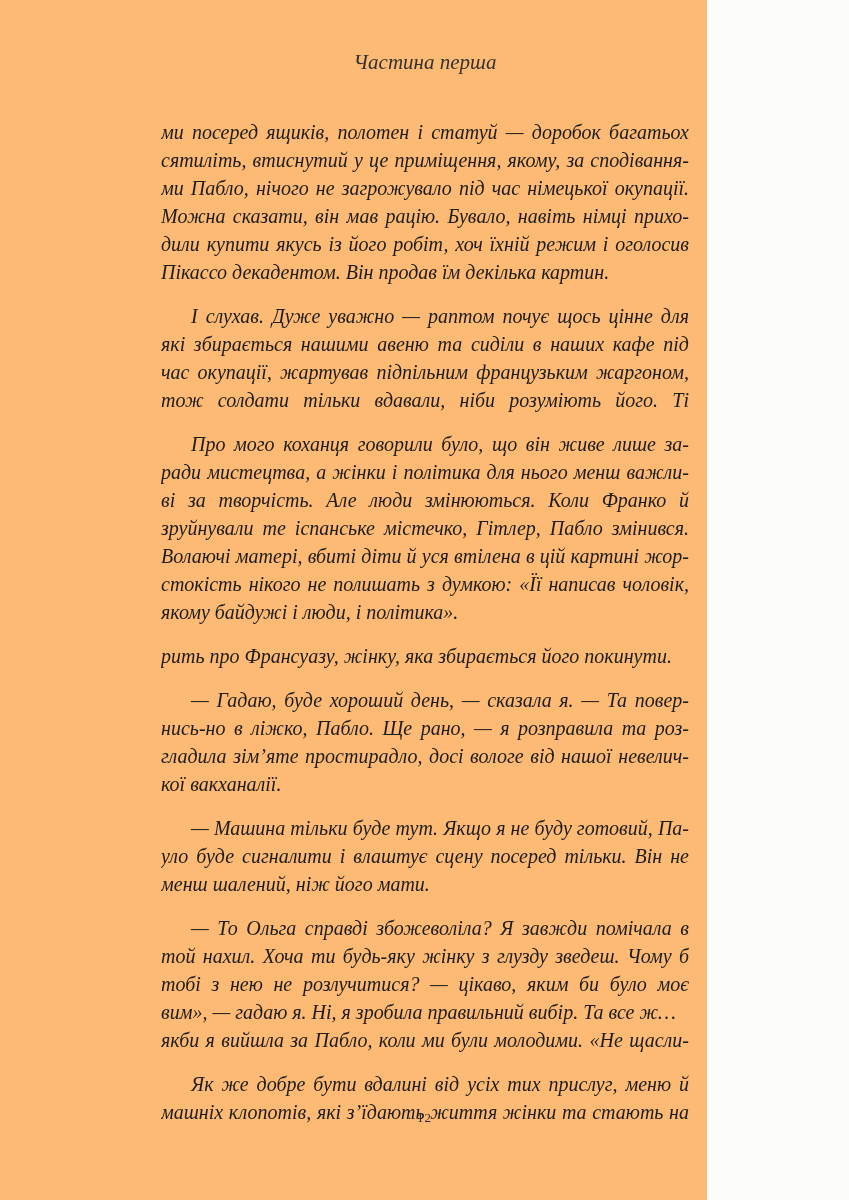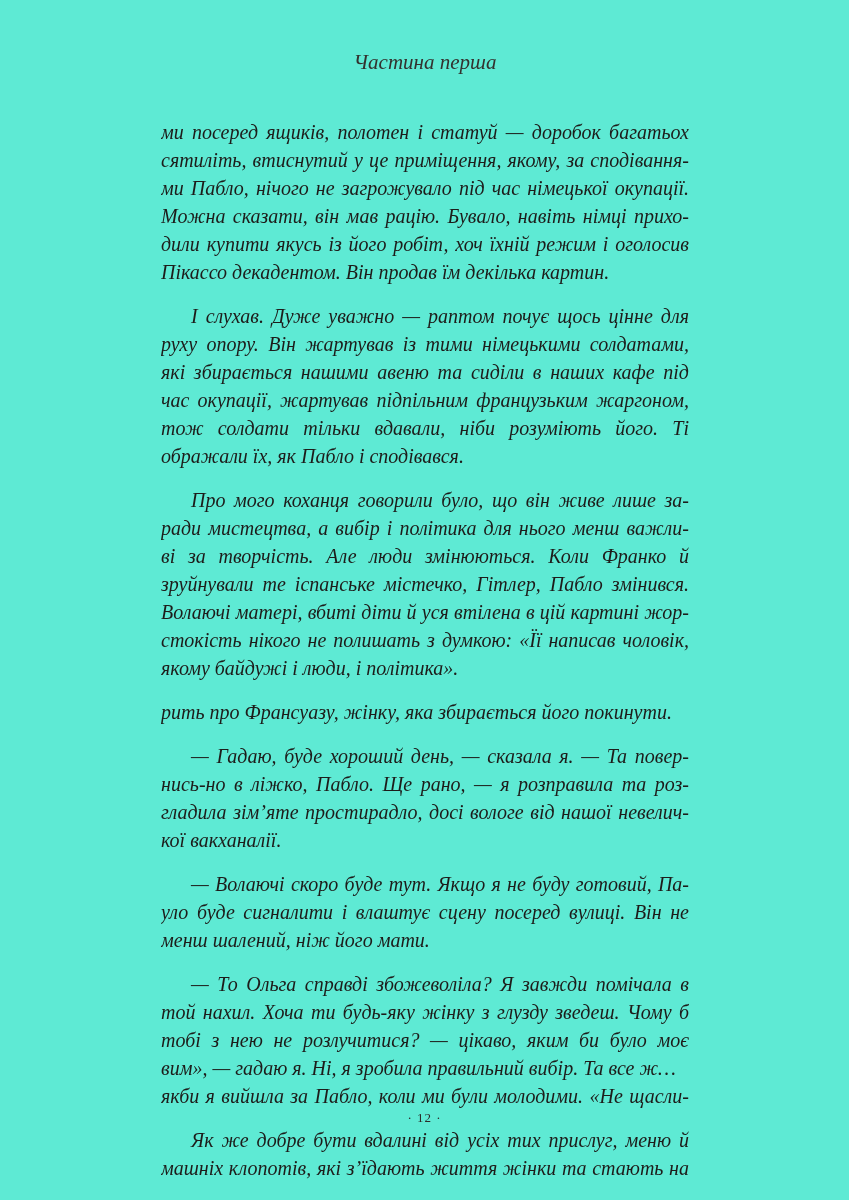--- a/index.html
+++ b/index.html
@@ -7,23 +7,23 @@
   body {
     width: 849px;
     height: 1200px;
     background: #fcfcfb;
     font-family: "Liberation Serif", "DejaVu Serif", serif;
     color: #1d1c1a;
     overflow: hidden;
   }
   .page {
     position: relative;
-    width: 849px;
+    width: 707px;
     height: 1200px;
-    background: #5eead4;
+    background: #fdba74;
   }
   .running-header {
     position: absolute;
     top: 50px;
     left: 145px;
     width: 560px;
     text-align: center;
     font-style: italic;
     font-size: 21px;
     line-height: 24px;
@@ -68,47 +68,45 @@
       <div class="paragraph">
         <div class="line">ми посеред ящиків, полотен і статуй — доробок багатьох де-</div>
         <div class="line">сятиліть, втиснутий у це приміщення, якому, за сподівання-</div>
         <div class="line">ми Пабло, нічого не загрожувало під час німецької окупації.</div>
         <div class="line">Можна сказати, він мав рацію. Бувало, навіть німці прихо-</div>
         <div class="line">дили купити якусь із його робіт, хоч їхній режим і оголосив</div>
         <div class="line lastline">Пікассо декадентом. Він продав їм декілька картин.</div>
       </div>
       <div class="paragraph">
         <div class="line indent">І слухав. Дуже уважно — раптом почує щось цінне для</div>
-        <div class="line">руху опору. Він жартував із тими німецькими солдатами,</div>
         <div class="line">які збирається нашими авеню та сиділи в наших кафе під</div>
         <div class="line">час окупації, жартував підпільним французьким жаргоном,</div>
         <div class="line">тож солдати тільки вдавали, ніби розуміють його. Ті жарти</div>
-        <div class="line lastline">ображали їх, як Пабло і сподівався.</div>
       </div>
       <div class="paragraph">
         <div class="line indent">Про мого коханця говорили було, що він живе лише за-</div>
-        <div class="line">ради мистецтва, а вибір і політика для нього менш важли-</div>
+        <div class="line">ради мистецтва, а жінки і політика для нього менш важли-</div>
         <div class="line">ві за творчість. Але люди змінюються. Коли Франко й Гітлер</div>
         <div class="line">зруйнували те іспанське містечко, Гітлер, Пабло змінився.</div>
         <div class="line">Волаючі матері, вбиті діти й уся втілена в цій картині жор-</div>
         <div class="line">стокість нікого не полишать з думкою: «Її написав чоловік,</div>
         <div class="line lastline">якому байдужі і люди, і політика».</div>
       </div>
       <div class="paragraph">
         <div class="line lastline">рить про Франсуазу, жінку, яка збирається його покинути.</div>
       </div>
       <div class="paragraph">
         <div class="line indent">— Гадаю, буде хороший день, — сказала я. — Та повер-</div>
         <div class="line">нись-но в ліжко, Пабло. Ще рано, — я розправила та роз-</div>
         <div class="line">гладила зім’яте простирадло, досі вологе від нашої невелич-</div>
         <div class="line lastline">кої вакханалії.</div>
       </div>
       <div class="paragraph">
-        <div class="line indent">— Волаючі скоро буде тут. Якщо я не буду готовий, Па-</div>
-        <div class="line">уло буде сигналити і влаштує сцену посеред вулиці. Він не</div>
+        <div class="line indent">— Машина тільки буде тут. Якщо я не буду готовий, Па-</div>
+        <div class="line">уло буде сигналити і влаштує сцену посеред тільки. Він не</div>
         <div class="line lastline">менш шалений, ніж його мати.</div>
       </div>
       <div class="paragraph">
         <div class="line indent">— То Ольга справді збожеволіла? Я завжди помічала в ній</div>
         <div class="line">той нахил. Хоча ти будь-яку жінку з глузду зведеш. Чому б</div>
         <div class="line">тобі з нею не розлучитися? — цікаво, яким би було моє життя,</div>
         <div class="line lastline">вим», — гадаю я. Ні, я зробила правильний вибір. Та все ж…</div>
         <div class="line">якби я вийшла за Пабло, коли ми були молодими. «Не щасли-</div>
       </div>
       <div class="paragraph">

